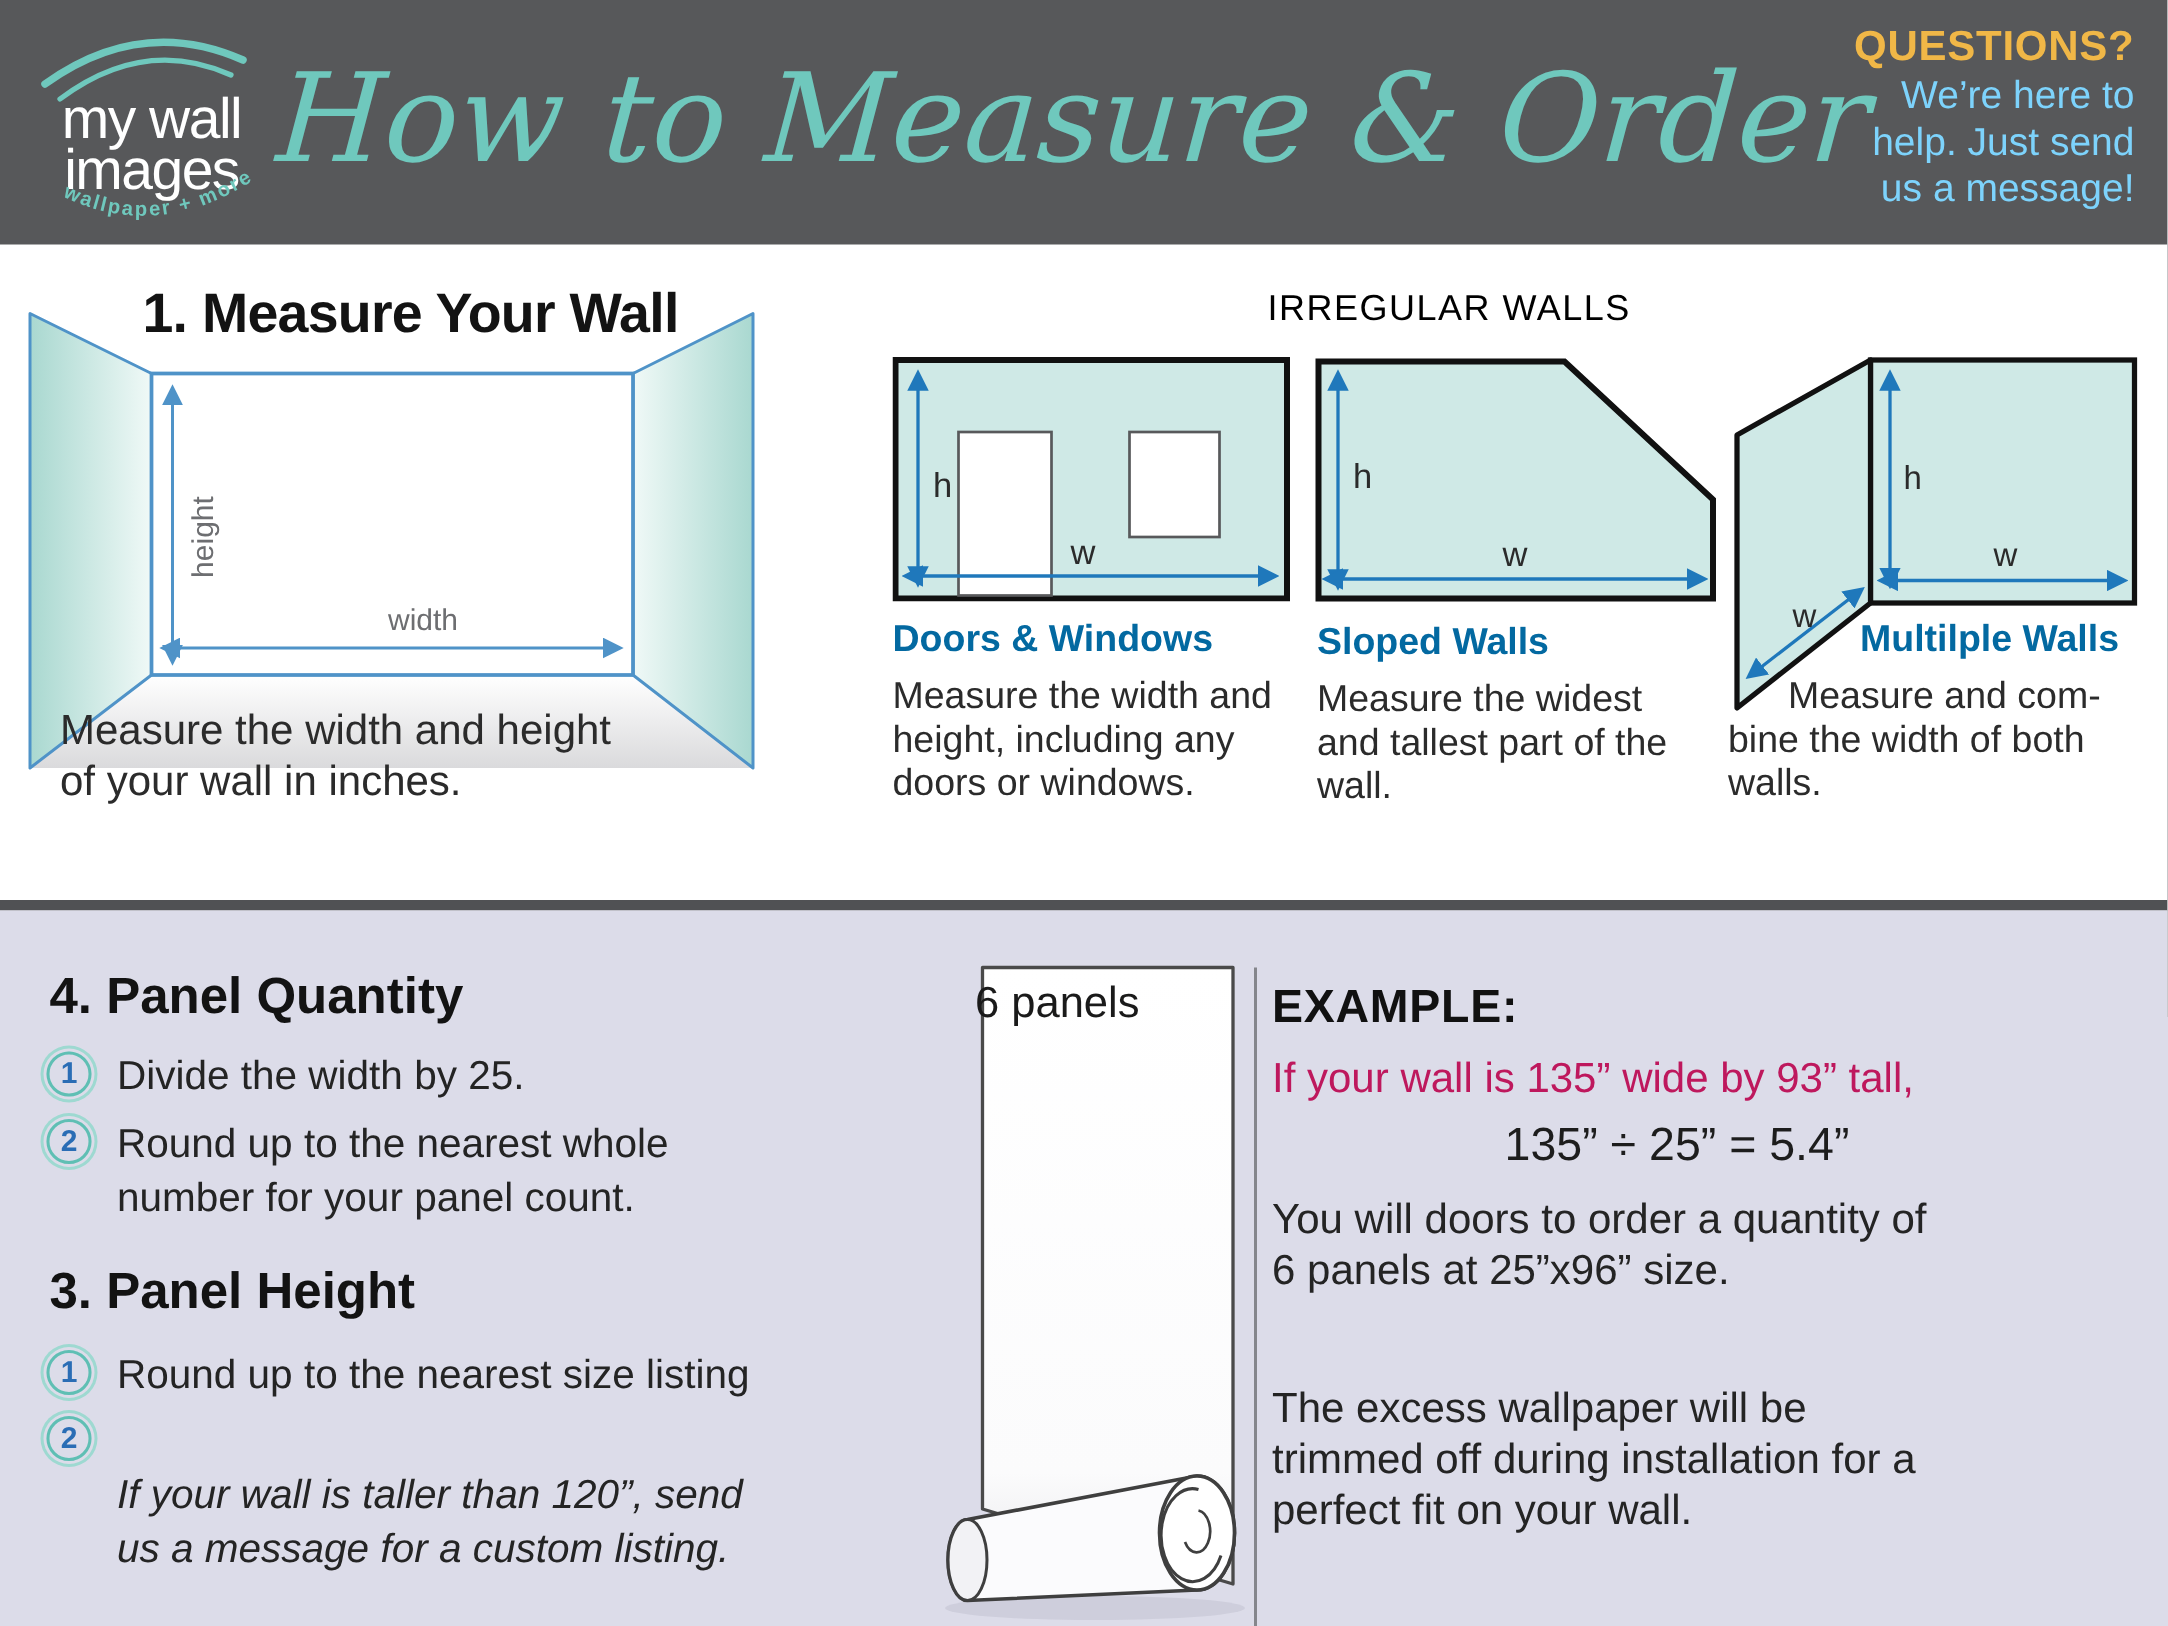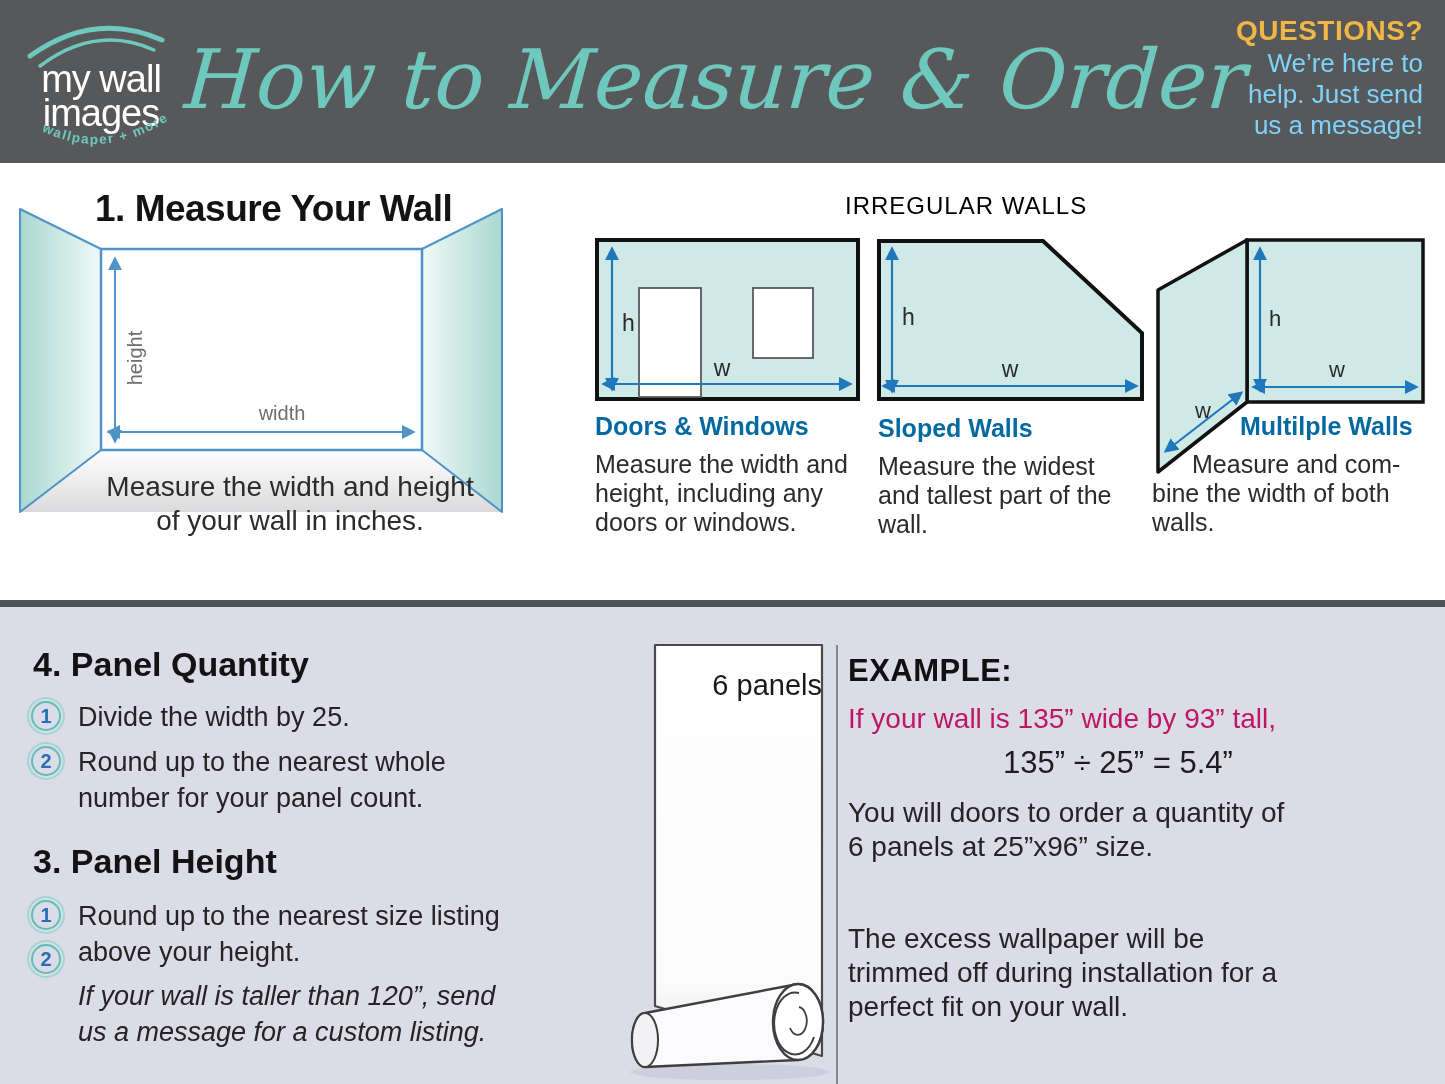--- a/index.html
+++ b/index.html
@@ -16,38 +16,38 @@
   #questions{position:absolute;right:22px;top:14px;text-align:right;}
   #questions .qh{font-size:28px;font-weight:700;color:#f0b747;letter-spacing:.5px;line-height:34px;}
   #questions .ql{font-size:26px;color:#7dd3fc;line-height:31px;}
 
   
   .h-black{font-weight:700;color:#131313;}
   #measure-title{left:95px;top:188px;font-size:37px;letter-spacing:-.5px;}
   #irregular-title{left:845px;top:192px;font-size:24px;color:#000000;letter-spacing:1px;font-weight:400;}
   .diagram-caption-title{font-size:25px;font-weight:700;color:#0369a1;letter-spacing:0;}
   .diagram-caption{font-size:25px;line-height:29px;color:#2b2b2b;}
-  #measure-caption{left:40px;top:470px;width:500px;text-align:center;font-size:28px;line-height:34px;color:#2b2b2b;}
+  #measure-caption{left:40px;top:470px;width:500px;font-size:28px;line-height:34px;color:#2b2b2b;}
 
   
   #section-divider{left:0;top:600px;width:1445px;height:7px;background:#505154;}
 
   
   #order-section{left:0;top:607px;width:1445px;height:477px;background:#dcdce9;}
   .h2-black{font-size:34px;font-weight:700;color:#131313;}
   .step-circle{width:30px;height:30px;border-radius:50%;border:2px solid #5fbfb4;
     box-shadow:0 0 0 2px #dcdce9,0 0 0 4px #9ed9d1;background:transparent;
     display:flex;align-items:center;justify-content:center;
     font-size:20px;font-weight:700;color:#2a6db5;box-sizing:border-box;}
   .step-text{font-size:27px;line-height:36px;color:#242424;}
   .italic{font-style:italic;}
   .line{display:block;}
 
   #col-divider{left:836px;top:645px;width:2px;height:439px;background:#85868c;}
-  #panel-label{left:650px;top:653px;width:172px;text-align:right;font-size:29px;color:#1a1a1a;margin-top:16px;}
+  #panel-label{left:650px;top:653px;width:172px;text-align:left;font-size:29px;color:#1a1a1a;}
 
   #example-title{left:848px;top:653px;font-size:31px;font-weight:700;letter-spacing:.5px;color:#111;}
   #example-intro{left:848px;top:703px;font-size:28px;color:#be185d;}
   #example-eq{left:848px;top:745px;width:540px;text-align:center;font-size:31px;color:#1d1d1d;}
   #example-result{left:848px;top:796px;font-size:28px;line-height:34px;color:#242424;}
   #example-note{left:848px;top:922px;font-size:28px;line-height:34px;color:#242424;}
 
   svg text{font-family:"Liberation Sans",sans-serif;}
 </style>
 </head>
@@ -190,21 +190,20 @@
   <div class="abs step-text" style="left:78px;top:744px">
     <span class="line">Round up to the nearest whole</span>
     <span class="line">number for your panel count.</span>
   </div>
 
   <div class="abs h2-black" style="left:33px;top:842px">3. Panel Height</div>
 
   <div class="abs step-circle" style="left:31px;top:900px">1</div>
   <div class="abs step-text" style="left:78px;top:898px">
     <span class="line">Round up to the nearest size listing</span>
-    <span class="line">above your height.</span>
   </div>
 
   <div class="abs step-circle" style="left:31px;top:944px">2</div>
   <div class="abs step-text italic" style="left:78px;top:978px">
     <span class="line">If your wall is taller than 120”, send</span>
     <span class="line">us a message for a custom listing.</span>
   </div>
 
   <svg class="abs" style="left:612px;top:638px" width="230" height="446" viewBox="0 0 230 446">
     <ellipse cx="118" cy="434" rx="100" ry="8" fill="#c7c8d6" opacity="0.7"></ellipse>

